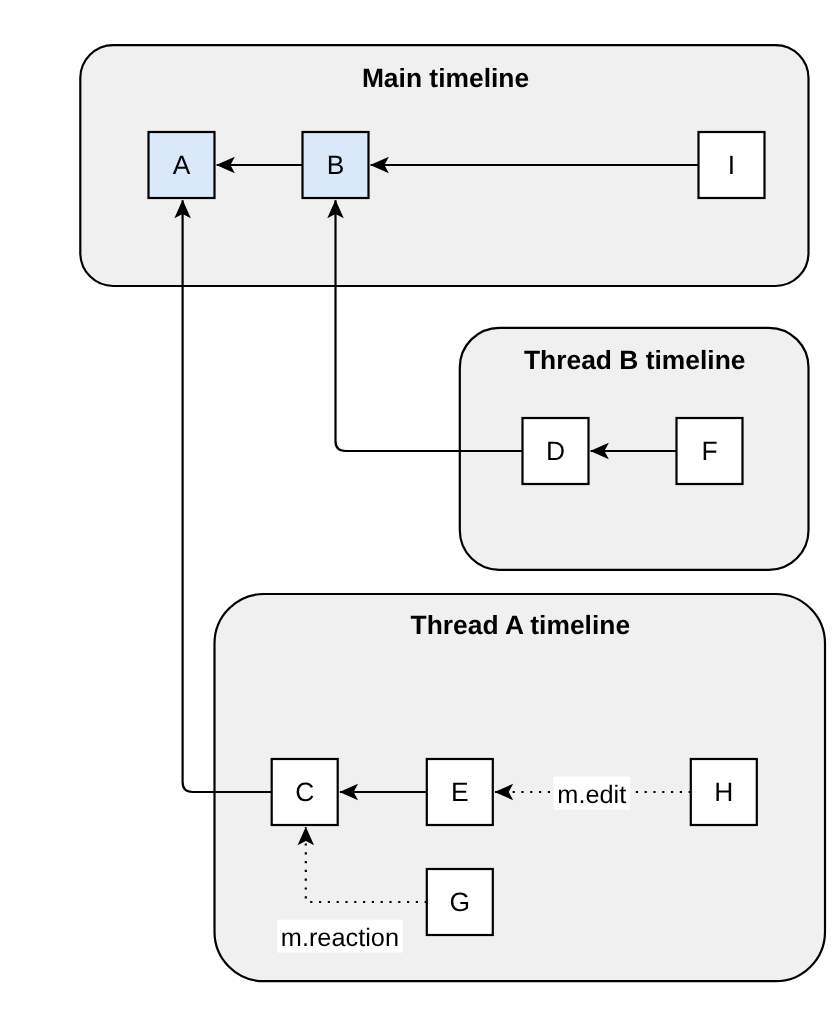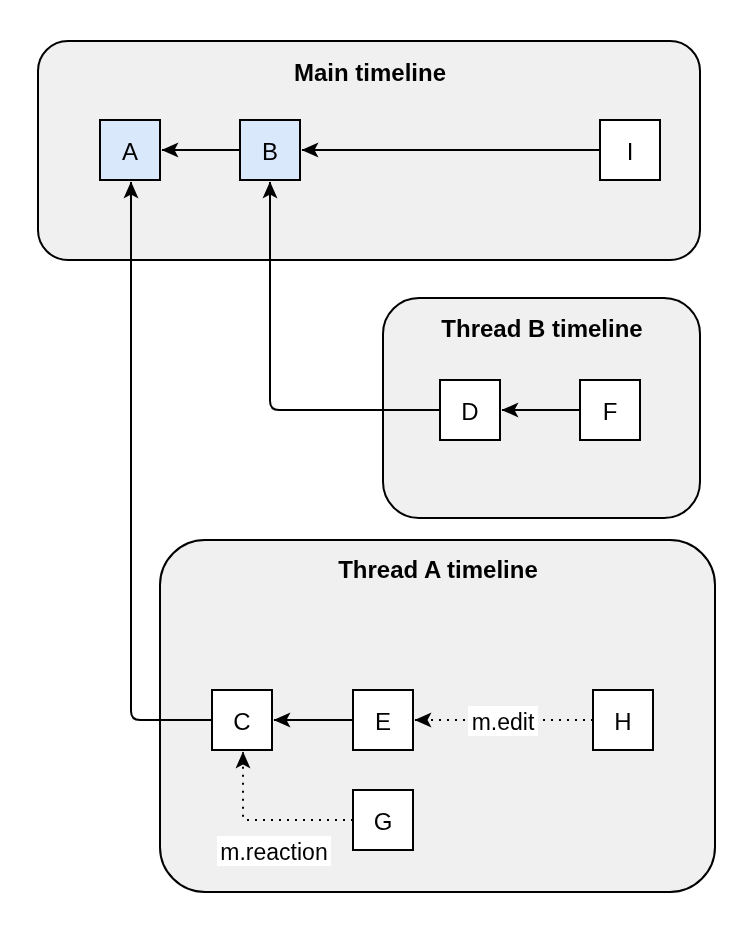--- a/index.html
+++ b/index.html
@@ -3,21 +3,21 @@
 <meta charset="utf-8">
 <style>
   html, body {
     margin: 0;
     padding: 0;
     background: #ffffff;
     width: 756px;
     height: 942px;
     font-family: "Liberation Sans", sans-serif;
   }
-  .stage { width: 624px; height: 942px; }
+  .stage { width: 624px; height: 942px; margin-left: 35px; }
   svg { display: block; }
 
   .container-rect {
     stroke: #000000;
     stroke-width: 2;
   }
   .node-rect {
     stroke: #000000;
     stroke-width: 2;
   }

